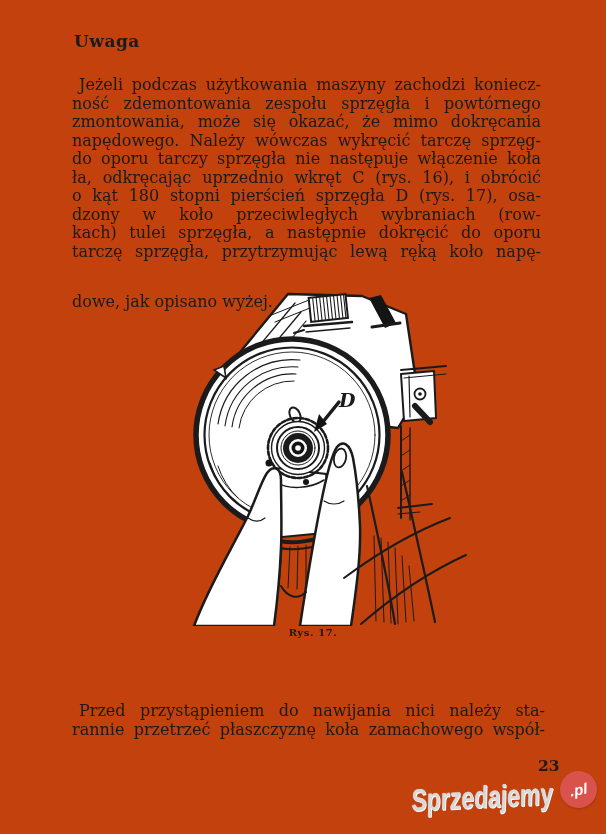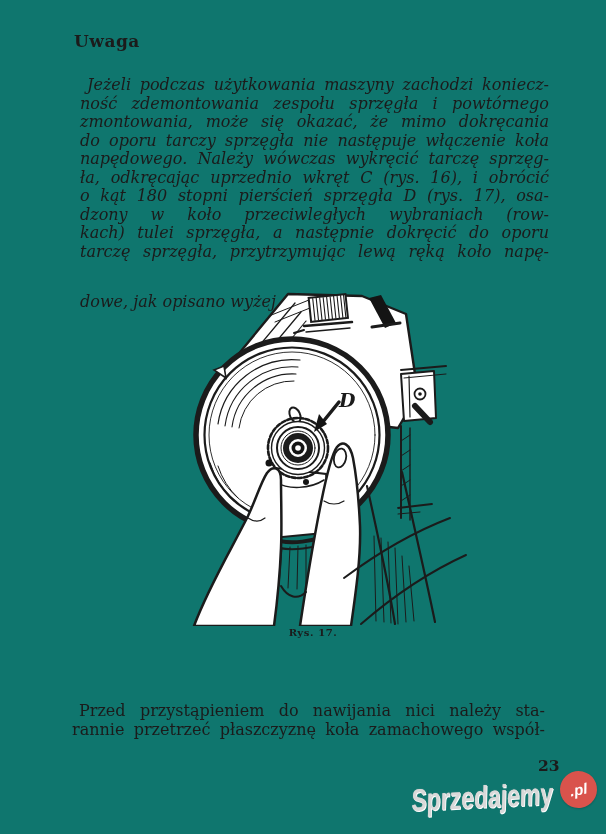--- a/index.html
+++ b/index.html
@@ -1,26 +1,26 @@
 <!DOCTYPE html>
 <html><head>
 <meta charset="utf-8">
 <style>
   html,body{margin:0;padding:0;background:#ffffff;}
   .page{
     position:relative; width:606px; height:834px;
-    background:#0f766e; overflow:hidden;
+    background:#c2410c; overflow:hidden;
     font-family:"DejaVu Serif", serif; color:#1b1b1b;
   }
   .note-heading{
     position:absolute; left:74px; top:31px;
     font-size:17px; font-weight:bold; letter-spacing:.5px;
   }
   .para{ position:absolute; font-size:16px; }
-  .para1{ left:80px; top:76px; width:469px; line-height:18.5px;font-style:italic; }
+  .para1{ left:72px; top:76px; width:469px; line-height:18.5px; }
   .para2{ left:72px; top:701px; width:473px; line-height:19px; }
   .jline{ text-align:justify; text-align-last:justify; white-space:nowrap; }
   .jline.jlast{ text-align-last:left; white-space:normal;margin-top:32px; }
   .indent{ text-indent:7px; }
   .figure-svg{ position:absolute; left:148px; top:286px; }
   .figure-caption{
     position:absolute; left:148px; top:627px; width:330px;
     text-align:center; font-weight:bold; font-size:10px; letter-spacing:.6px;
   }
   .section-heading{
@@ -58,22 +58,22 @@
 <body>
 
 <div class="page">
 
   <div class="note-heading">Uwaga</div>
 
   <div class="para para1">
     <div class="jline indent">Jeżeli podczas użytkowania maszyny zachodzi koniecz-</div>
     <div class="jline">ność zdemontowania zespołu sprzęgła i powtórnego</div>
     <div class="jline">zmontowania, może się okazać, że mimo dokręcania</div>
+    <div class="jline">napędowego. Należy wówczas wykręcić tarczę sprzęg-</div>
     <div class="jline">do oporu tarczy sprzęgła nie następuje włączenie koła</div>
-    <div class="jline">napędowego. Należy wówczas wykręcić tarczę sprzęg-</div>
     <div class="jline">ła, odkręcając uprzednio wkręt C (rys. 16), i obrócić</div>
     <div class="jline">o kąt 180 stopni pierścień sprzęgła D (rys. 17), osa-</div>
     <div class="jline">dzony w koło przeciwległych wybraniach (row-</div>
     <div class="jline">kach) tulei sprzęgła, a następnie dokręcić do oporu</div>
     <div class="jline">tarczę sprzęgła, przytrzymując lewą ręką koło napę-</div>
     <div class="jline jlast">dowe, jak opisano wyżej.</div>
   </div>
 
   <svg class="figure-svg" width="330" height="340" viewBox="0 0 330 340">
 

